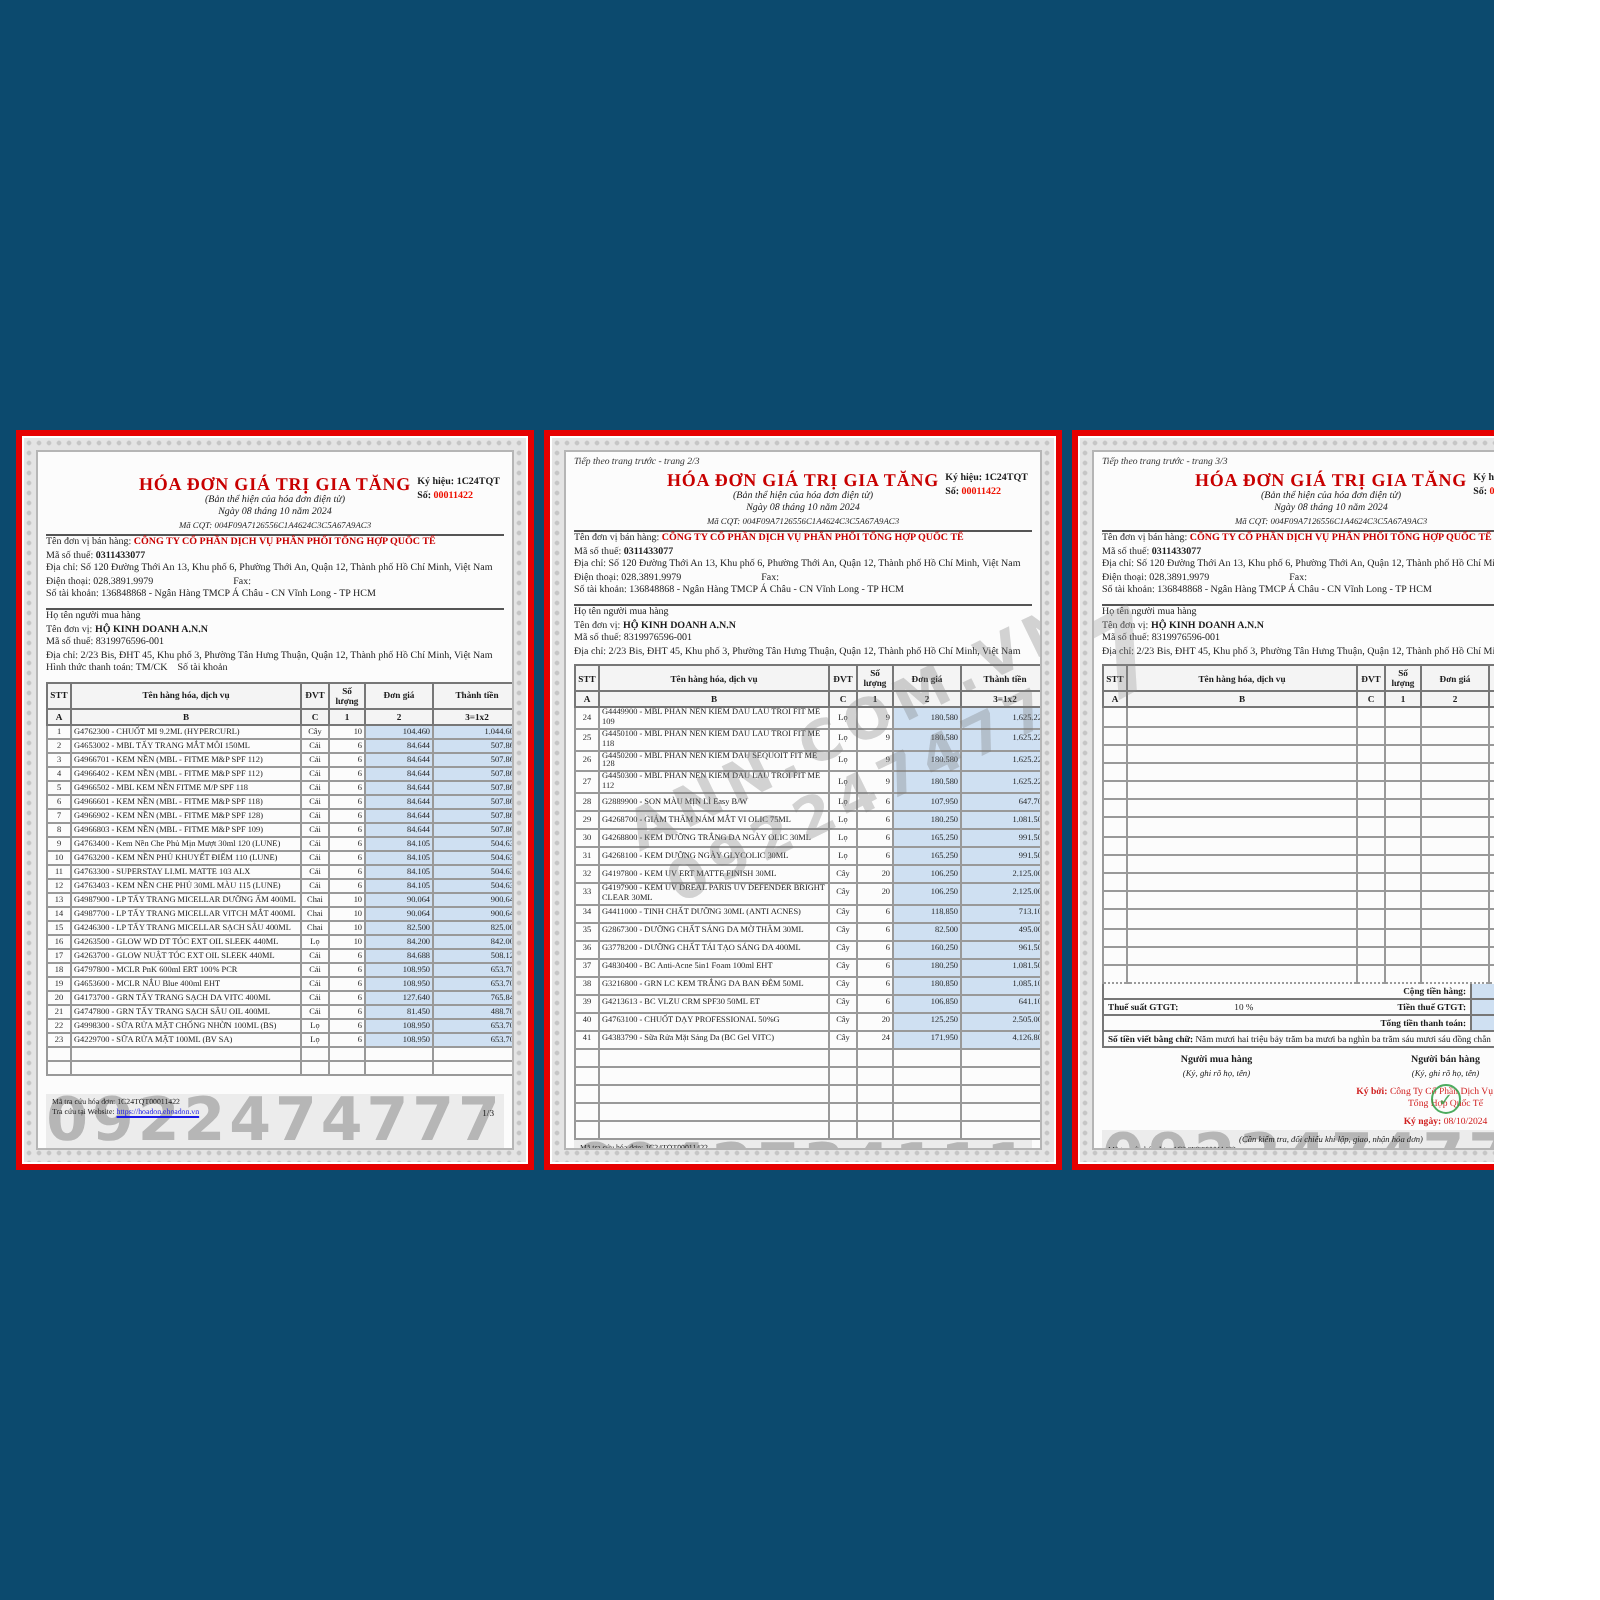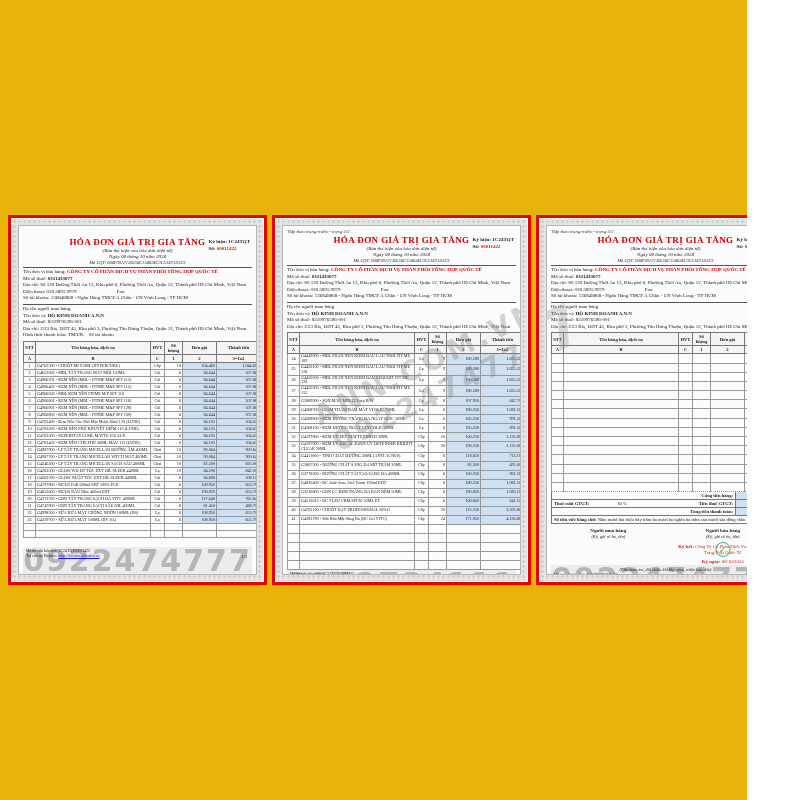--- a/index.html
+++ b/index.html
@@ -1,16 +1,16 @@
 <!DOCTYPE html>
 <html><head>
 <meta charset="utf-8">
 <style>
   html,body{margin:0;padding:0;background:#fff;}
-  .canvas{position:relative;width:747px;height:800px;background:#eab308;overflow:hidden;
+  .canvas{position:relative;width:747px;height:800px;background:#0c4a6e;overflow:hidden;
           font-family:"Liberation Serif", serif;color:#1a1a1a;}
   .invoice{position:absolute;top:215px;width:259px;height:370px;border:3px solid #e60000;
            background:#fff;box-sizing:border-box;}
   .frame{position:absolute;inset:1px;box-sizing:border-box;padding:6px;
          background:radial-gradient(circle at 50% 50%, #c6c6c6 0.8px, transparent 1.5px) 0 0/5px 5px, #e4e4e4;}
   .paper{position:relative;width:100%;height:100%;background:#fcfcfc;border:1px solid #b5b5b5;
          box-sizing:border-box;display:flex;flex-direction:column;overflow:hidden;
          padding:3px 4px 0 4px;}
   .cont{height:7px;font-size:4.8px;font-style:italic;color:#333;}
   .head{position:relative;text-align:center;margin-top:1px;}

